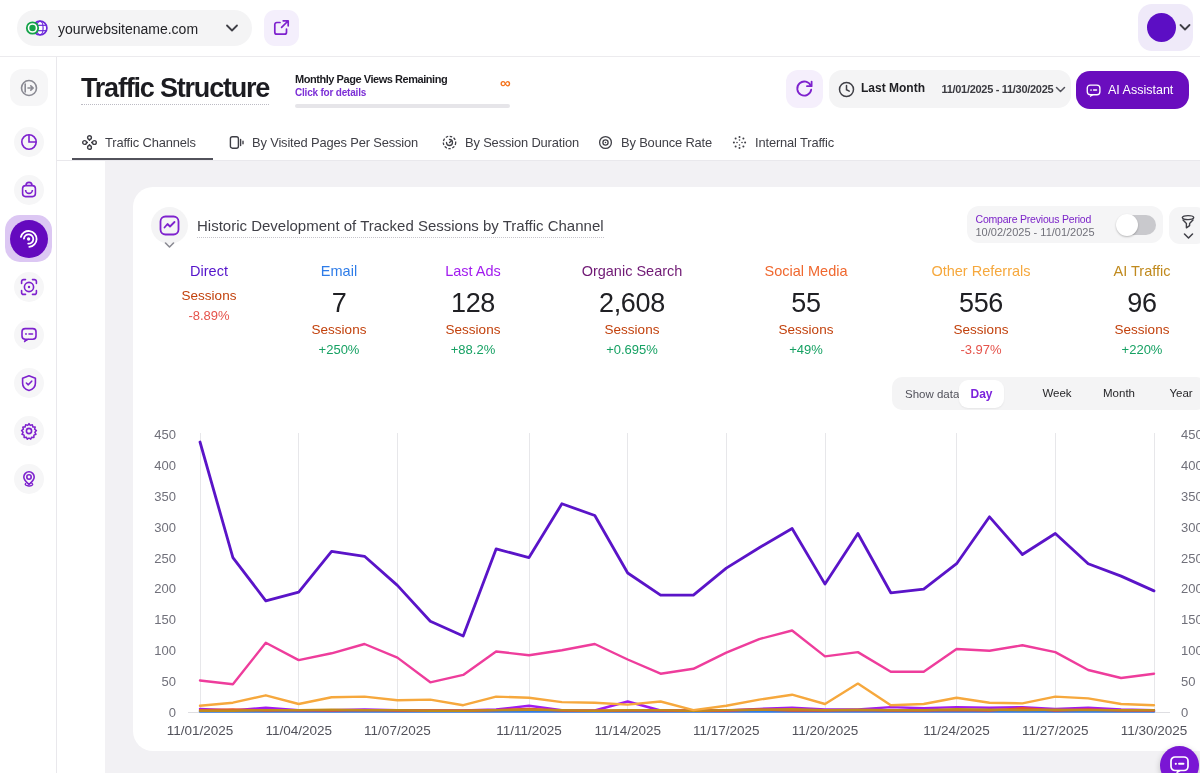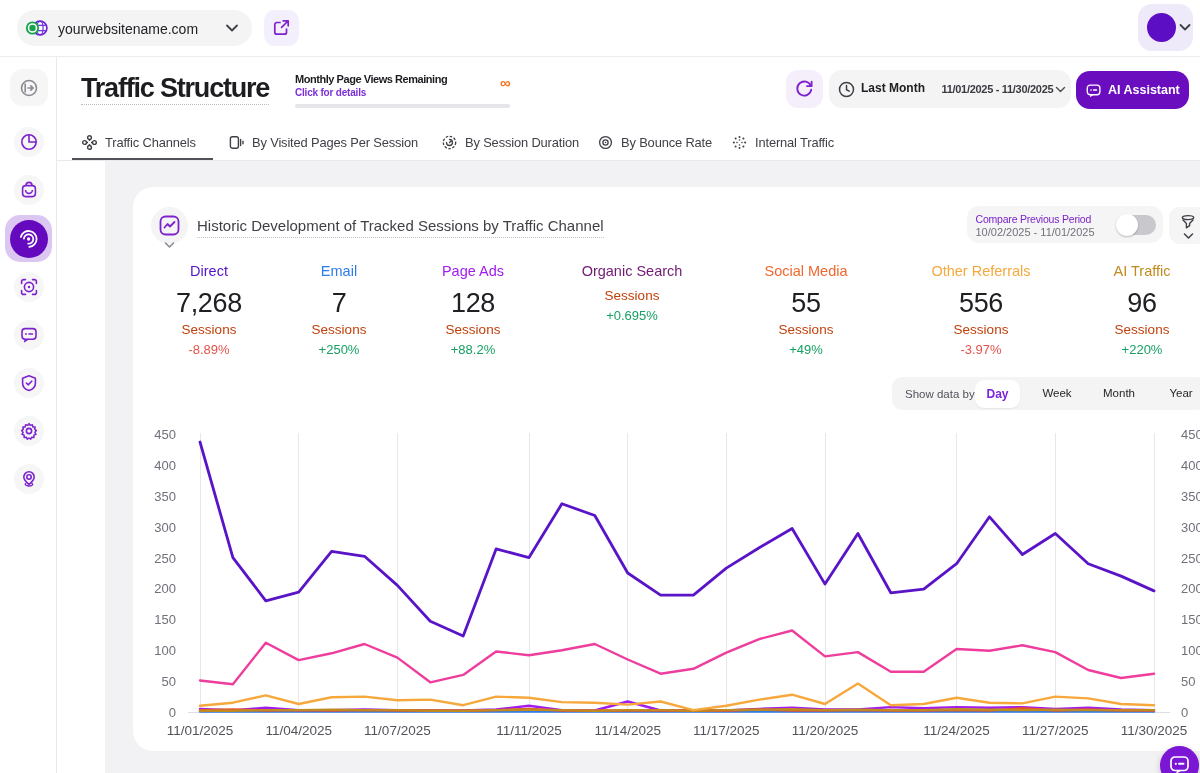--- a/index.html
+++ b/index.html
@@ -27,21 +27,21 @@
 #h1t { position:absolute; left:24px; top:17px; font-size:27px; line-height:28px; font-weight:700; color:#1C1C21; letter-spacing:-1.2px; border-bottom:1.7px dotted #BCBBC4; padding-bottom:2px; }
 #mpv1 { position:absolute; left:238px; top:16px; font-size:11px; font-weight:700; color:#1C1C21; letter-spacing:-0.45px; }
 #mpv2 { position:absolute; left:238px; top:30px; font-size:10px; font-weight:600; color:#7C2FD6; letter-spacing:-0.2px; }
 #mpvbar { position:absolute; left:238px; top:46.5px; width:215px; height:4.5px; background:#E6E5E9; border-radius:3px; }
 #mpvinf { position:absolute; left:443px; top:17px; font-size:15px; font-weight:700; color:#F4731C; }
 #refbtn { position:absolute; left:729px; top:13px; width:37px; height:38px; background:#F5EFFC; border-radius:12px; }
 #datepill { position:absolute; left:772px; top:13px; width:242px; height:38px; background:#F4F4F5; border-radius:13px; }
 #lastm { position:absolute; left:804px; top:24px; font-size:12px; font-weight:700; color:#202024; }
 #dates { position:absolute; left:884.5px; top:26px; font-size:11px; font-weight:700; color:#3A3A40; letter-spacing:-0.3px; }
 #aibtn { position:absolute; left:1019px; top:14px; width:113px; height:38px; background:#6A0DBE; border-radius:14px; }
-#aitext { position:absolute; left:1051px; top:26px; white-space:nowrap; font-size:12.5px; font-weight:700; color:#fff; }
+#aitext { position:absolute; left:1051px; top:26px; white-space:nowrap; font-size:12.5px; font-weight:400; color:#fff; }
 
 
 .tab { position:absolute; top:78px; font-size:12.9px; letter-spacing:-0.15px; color:#3F3F46; white-space:nowrap; }
 .tab svg { vertical-align:-3px; margin-right:8px; }
 #tabline { position:absolute; left:15px; top:101px; width:141px; height:2px; background:#52525B; }
 
 
 #content { position:absolute; left:57px; top:161px; width:1143px; height:612px; background:#F2F1F4;margin-left:48px; }
 #card { position:absolute; left:28px; top:26px; width:1093px; height:564px; background:#fff; border-radius:20px; }
 
@@ -59,21 +59,21 @@
 .stat { position:absolute; top:76px; width:170px; text-align:center; }
 .stat .lb { font-size:14.5px; margin-bottom:9px; }
 .stat .num { font-size:27px; font-weight:500; color:#202024; letter-spacing:-0.3px; margin-bottom:3px; }
 .stat .ses { font-size:13.5px; color:#c2410c; margin-bottom:5px; }
 .stat .pct { font-size:13px; }
 .red { color:#E5534B; } .grn { color:#16A163; }
 
 
 #sdb { position:absolute; left:759px; top:190px; width:314px; height:33px; background:#F4F4F5; border-radius:10px; font-size:11.5px; }
 #sdb span.t { position:absolute; left:13px; top:10.5px; color:#52525B; }
-#daypill { position:absolute; left:83px; top:2.5px; width:45px; height:28px; background:#fff; border-radius:9px; box-shadow:0 1px 2px rgba(0,0,0,.06); }
+#daypill { position:absolute; left:67px; top:2.5px; width:45px; height:28px; background:#fff; border-radius:9px; box-shadow:0 1px 2px rgba(0,0,0,.06); }
 #daypill b { position:absolute; left:0; width:45px; text-align:center; top:7.5px; color:#7C24DC; font-size:12px; font-weight:600; }
 .sdbo { position:absolute; top:10px; width:60px; text-align:center; color:#27272A; font-weight:500; font-size:11.5px; }
 
 #fab { position:absolute; left:1160px; top:746px; width:39px; height:39px; border-radius:50%; background:#7A16D4; z-index:9; box-shadow:0 2px 6px rgba(0,0,0,.2); }
 </style>
 </head>
 <body>
 
 <div id="topbar">
   <div id="sitepill"></div>
@@ -274,38 +274,38 @@
     <svg class="abs" style="left:1046px;top:27px" width="18" height="17" viewBox="0 0 18 17">
       <ellipse cx="9" cy="3.6" rx="5.7" ry="2" stroke="#3F3F46" stroke-width="1.4" fill="none"></ellipse>
       <path d="M3.6 5.4 L7.4 9.4 V13.8 L10.6 11.6 V9.4 L14.4 5.4" stroke="#3F3F46" stroke-width="1.4" fill="none" stroke-linejoin="round"></path>
     </svg>
     <svg class="abs" style="left:1049.5px;top:46px" width="11" height="7" viewBox="0 0 11 7">
         <path d="M1.5 1 L5.5 5 L9.5 1" stroke="#3F3F46" stroke-width="1.5" fill="none" stroke-linecap="round" stroke-linejoin="round"></path>
       </svg>
 
     <div class="stat" style="left:-9px">
         <div class="lb" style="color:#5414CB">Direct</div>
-        <div class="num">7,268</div>
         <div class="ses">Sessions</div>
         <div class="pct red">-8.89%</div>
       </div>
     <div class="stat" style="left:121px">
         <div class="lb" style="color:#2E7CE8">Email</div>
         <div class="num">7</div>
         <div class="ses">Sessions</div>
         <div class="pct grn">+250%</div>
       </div>
     <div class="stat" style="left:255px">
-        <div class="lb" style="color:#A21BEF">Page Ads</div>
+        <div class="lb" style="color:#A21BEF">Last Ads</div>
         <div class="num">128</div>
         <div class="ses">Sessions</div>
         <div class="pct grn">+88.2%</div>
       </div>
     <div class="stat" style="left:414px">
         <div class="lb" style="color:#701a75">Organic Search</div>
+        <div class="num">2,608</div>
         <div class="ses">Sessions</div>
         <div class="pct grn">+0.695%</div>
       </div>
     <div class="stat" style="left:588px">
         <div class="lb" style="color:#F0682F">Social Media</div>
         <div class="num">55</div>
         <div class="ses">Sessions</div>
         <div class="pct grn">+49%</div>
       </div>
     <div class="stat" style="left:763px">

